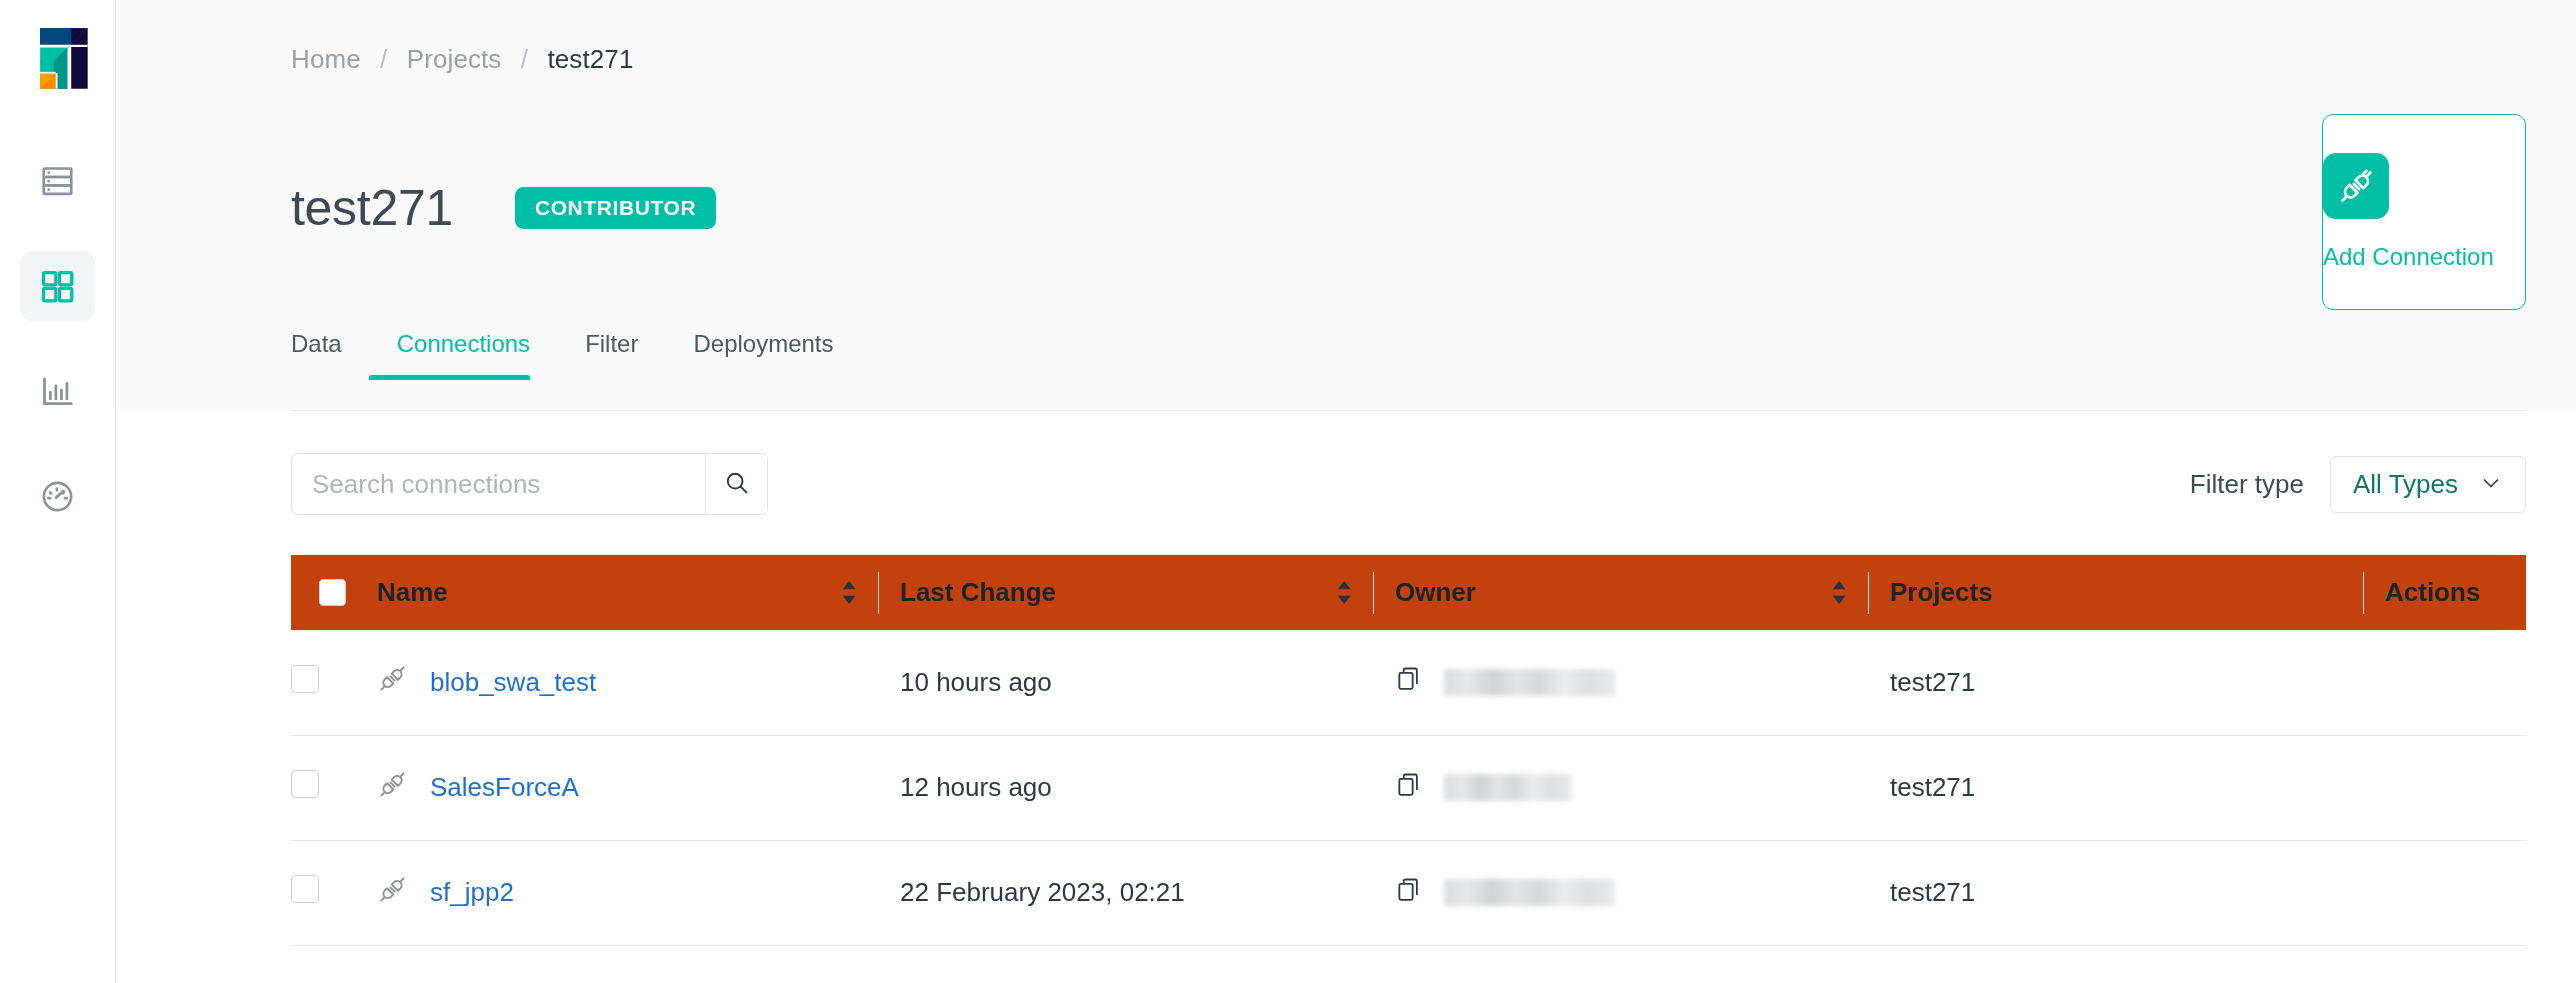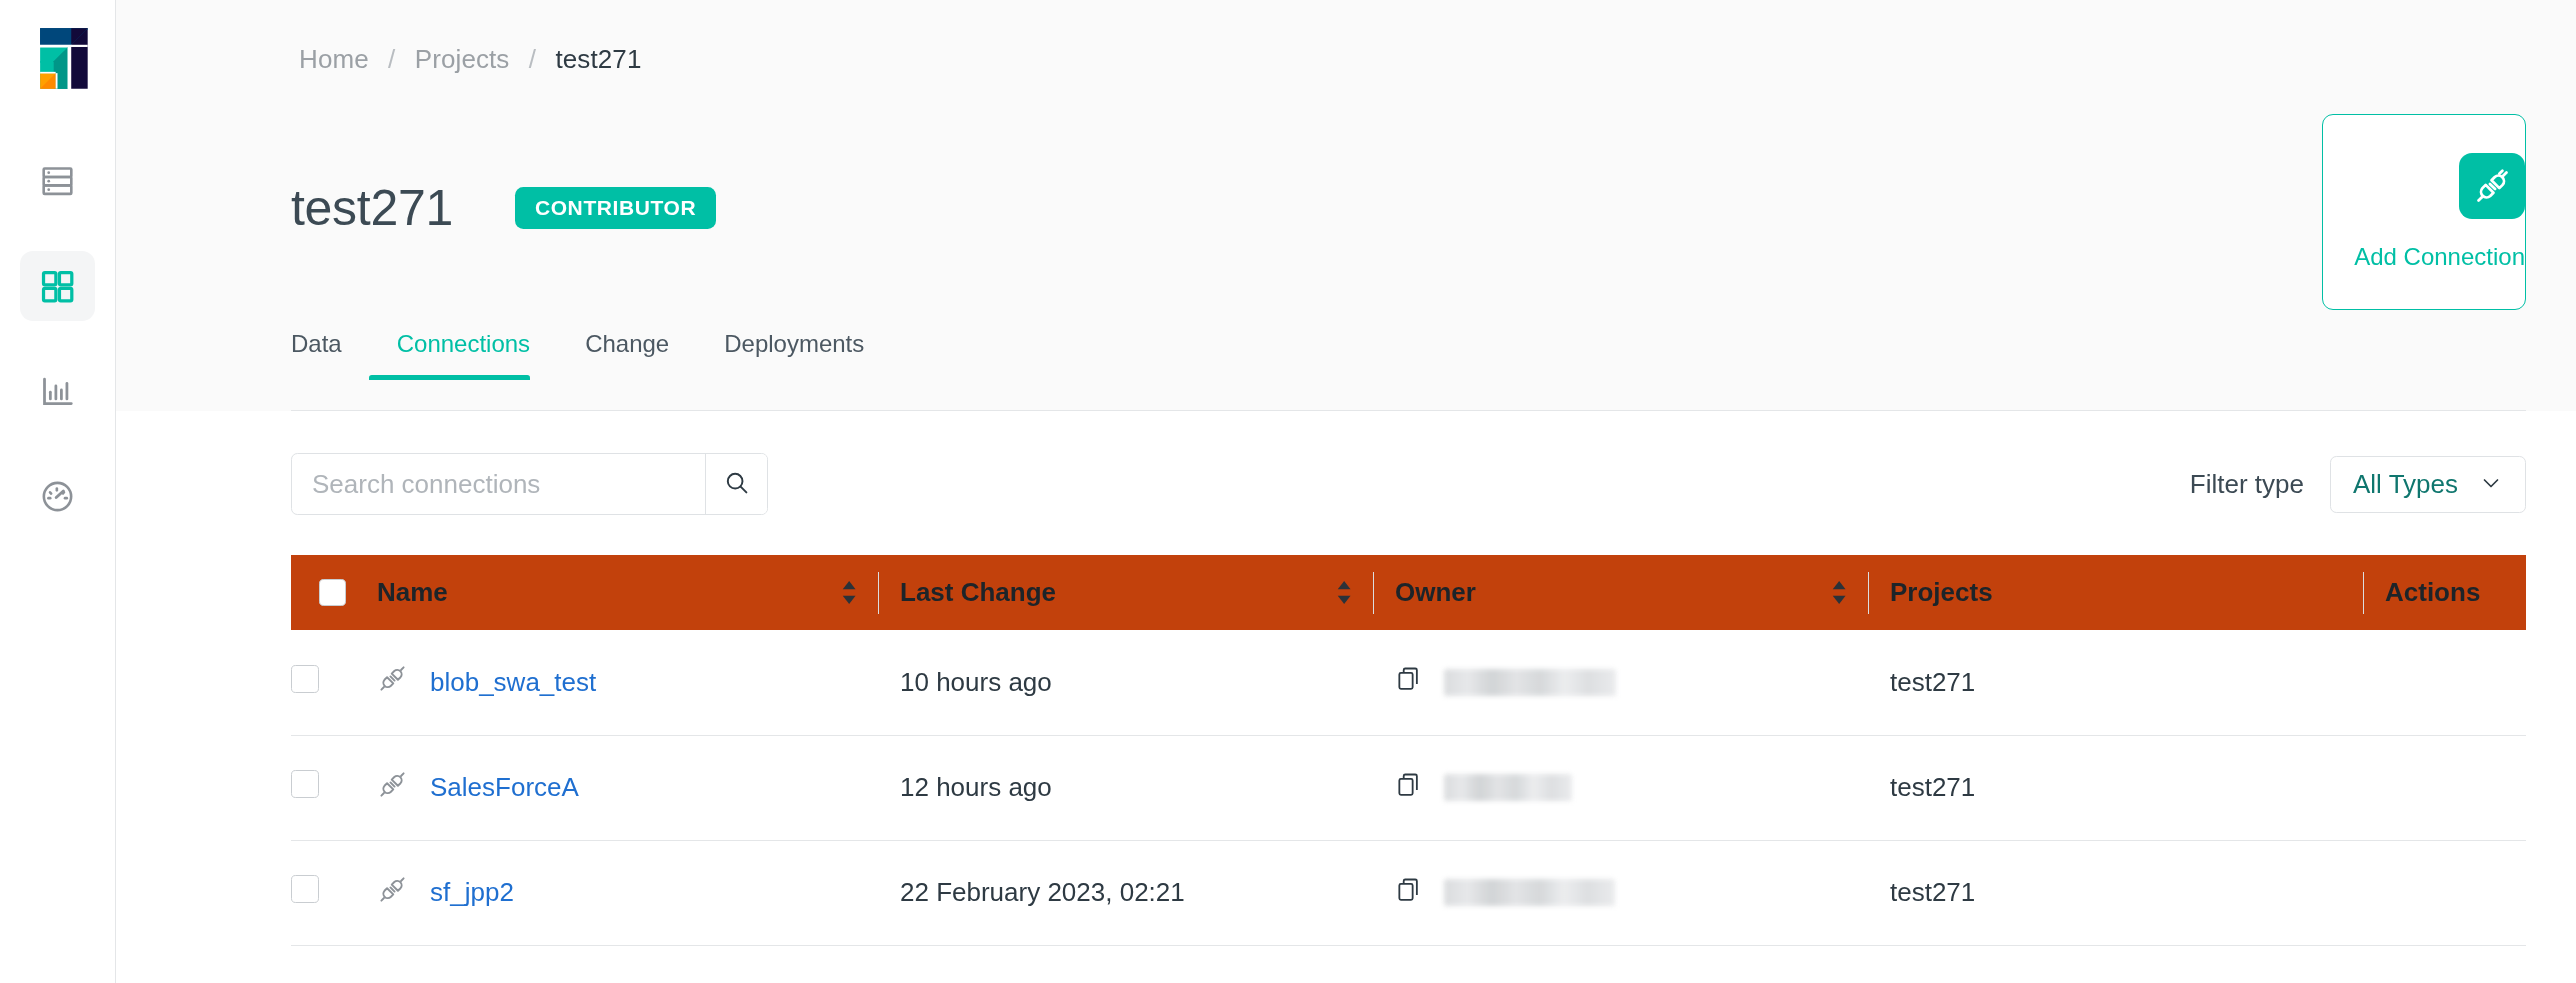--- a/index.html
+++ b/index.html
@@ -80,21 +80,20 @@
   }
 
   .breadcrumb {
     position: absolute;
     left: 175px;
     top: 44px;
     font-size: 26px;
     color: #9ba0a5;
     white-space: nowrap;
     letter-spacing: 0.1px;
-    margin-left: 8px;
   }
   .breadcrumb .crumb { color: #9ba0a5; cursor: pointer; }
   .breadcrumb .sep { color: #b9bdc1; padding: 0 12px; }
   .breadcrumb .current { color: #2e3a43; }
 
   .title-row {
     position: absolute;
     left: 175px;
     top: 183px;
     display: flex;
@@ -125,21 +124,21 @@
     position: absolute;
     right: 50px;
     top: 114px;
     width: 204px;
     height: 196px;
     background: #ffffff;
     border: 1.8px solid #00bfa5;
     border-radius: 11px;
     display: flex;
     flex-direction: column;
-    align-items: flex-end;
+    align-items: flex-start;
     justify-content: center;
     cursor: pointer;
   }
   .add-card-icon {
     width: 66px;
     height: 66px;
     border-radius: 13px;
     background: #00bfa5;
     display: flex;
     align-items: center;
@@ -465,21 +464,21 @@
           <path d="M16.2 4.2 L18.1 2.3"></path>
           <path d="M10.4 10.4 L13.6 13.6"></path>
         </svg>
       </div>
       <div class="add-card-label">Add Connection</div>
     </div>
 
     <div class="tabs">
       <div class="tab">Data</div>
       <div class="tab active">Connections</div>
-      <div class="tab">Change</div>
+      <div class="tab">Filter</div>
       <div class="tab">Deployments</div>
     </div>
 
     <div class="head-divider"></div>
 
     <div class="toolbar">
 
       <div class="search-wrap">
         <input class="search-input" type="text" placeholder="Search connections" style="">
         <button class="search-btn">

